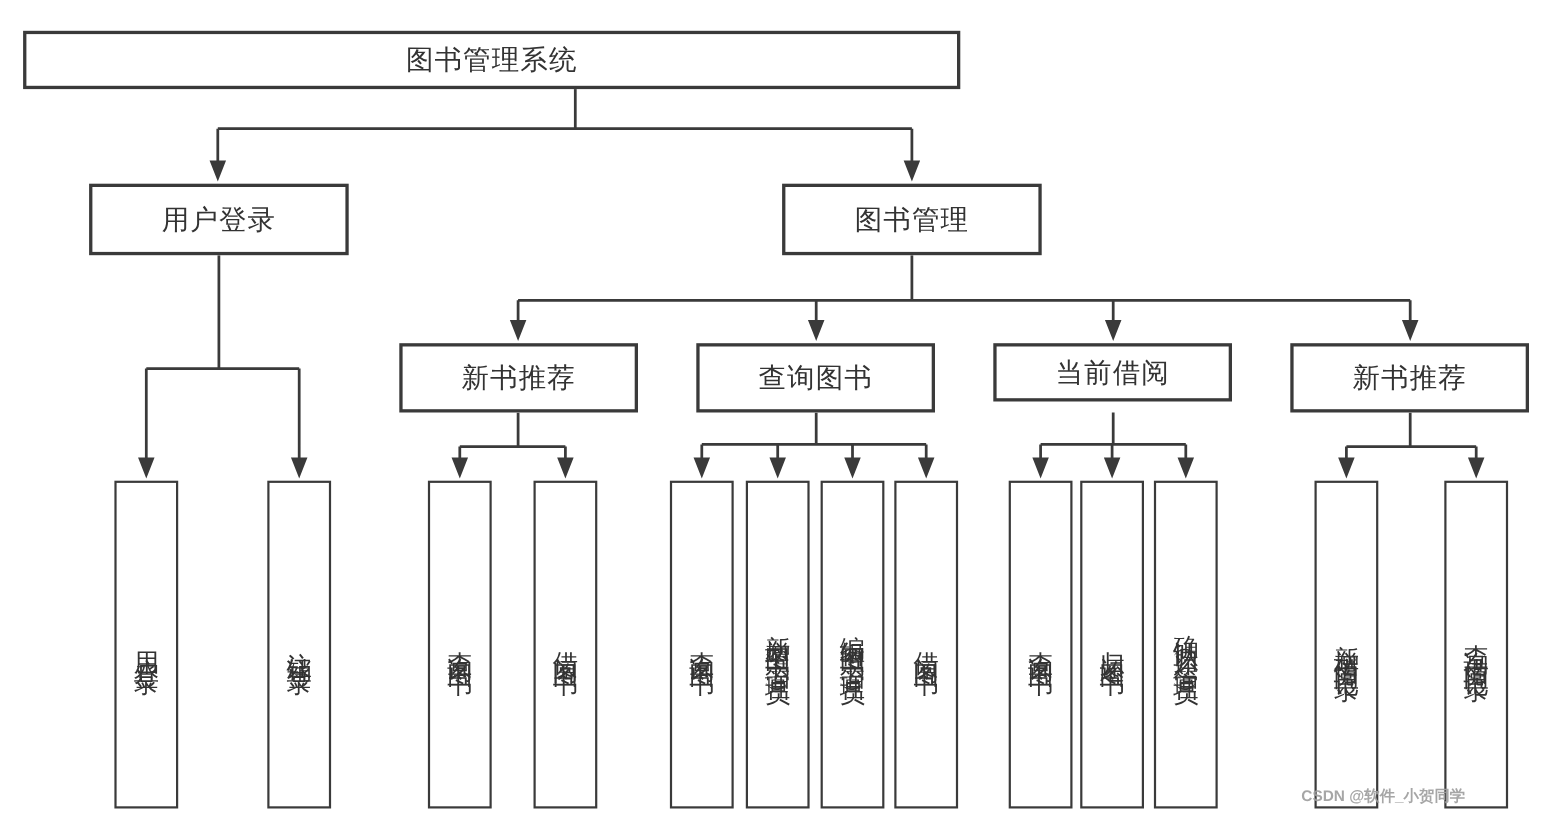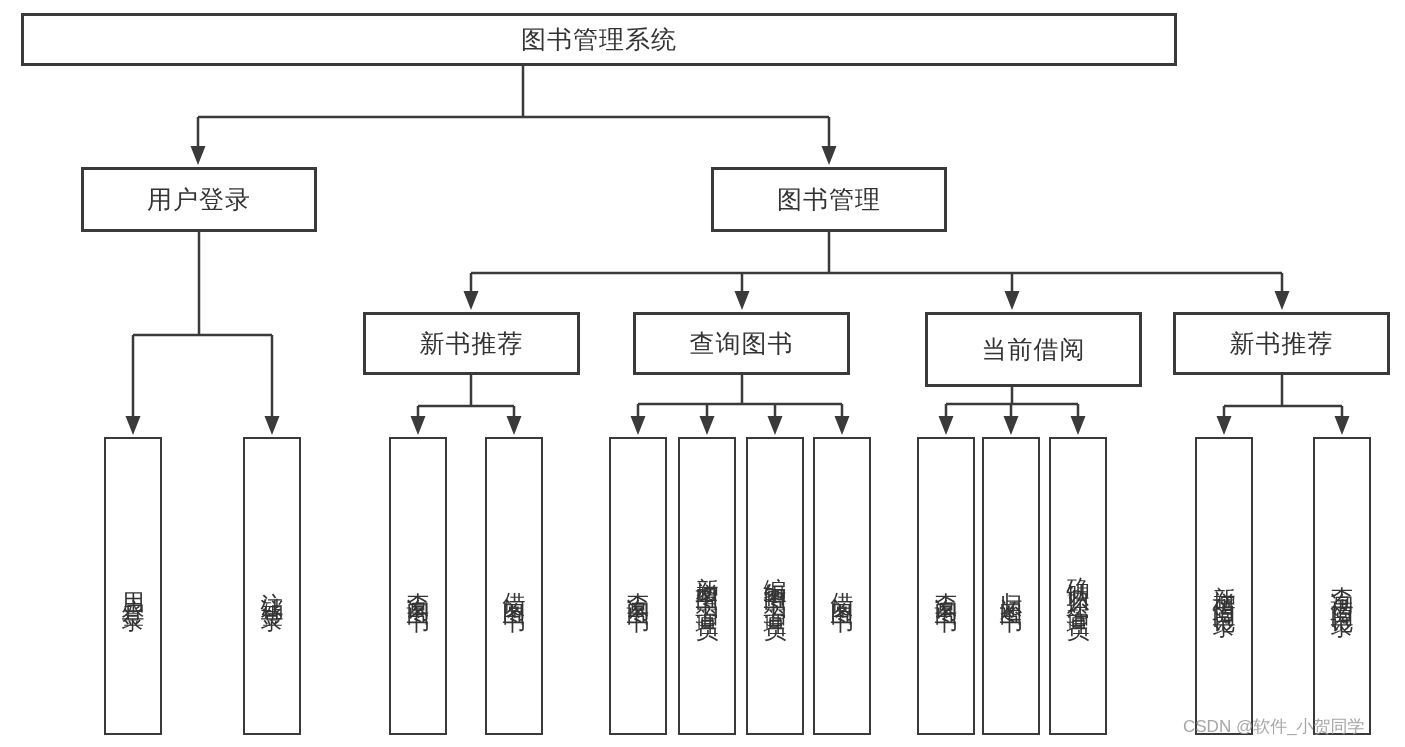--- a/index.html
+++ b/index.html
@@ -56,24 +56,25 @@
     font-size: 23px;
     letter-spacing: 6px;
     line-height: 1;
     white-space: nowrap;
   }
   .watermark {
     position: absolute;
     left: 1183px;
     top: 715px;
     width: 222px;
-    font-size: 17px;
+    font-size: 14px;
     color: rgba(158, 158, 158, 0.92);
     white-space: nowrap;
     z-index: 5;
+    font-weight: bold;
   }
 </style>
 </head>
 <body>
 
 <div class="canvas">
 
   <svg class="connectors" viewBox="0 0 1405 747" xmlns="http://www.w3.org/2000/svg">
     <path fill="none" stroke="#3a3a3a" stroke-width="2.5" d="M523,66 V117 M198,117 H829 M198,117 V150 M829,117 V150
          M199,232 V335 M133,335 H272 M133,335 V420 M272,335 V420
@@ -96,38 +97,38 @@
          M699.5,416 L714.5,416 L707,435 Z
          M767.5,416 L782.5,416 L775,435 Z
          M834.5,416 L849.5,416 L842,435 Z
          M938.5,416 L953.5,416 L946,435 Z
          M1003.5,416 L1018.5,416 L1011,435 Z
          M1070.5,416 L1085.5,416 L1078,435 Z
          M1216.5,416 L1231.5,416 L1224,435 Z
          M1334.5,416 L1349.5,416 L1342,435 Z"></path>
   </svg>
 
-  <div class="hbox" style="left:21px; top:13px; width:1156px; height:53px">
+  <div class="hbox" style="left:21px; top:28px; width:852px; height:53px">
     <span>图书管理系统</span>
   </div>
 
   <div class="hbox" style="left:81px; top:167px; width:236px; height:65px">
     <span>用户登录</span>
   </div>
   <div class="hbox" style="left:711px; top:167px; width:236px; height:65px">
     <span>图书管理</span>
   </div>
 
   <div class="hbox" style="left:363px; top:312px; width:217px; height:63px">
     <span>新书推荐</span>
   </div>
   <div class="hbox" style="left:633px; top:312px; width:217px; height:63px">
     <span>查询图书</span>
   </div>
-  <div class="hbox" style="left:925px; top:312px; width:217px; height:75px">
+  <div class="hbox" style="left:903px; top:312px; width:217px; height:53px">
     <span>当前借阅</span>
   </div>
   <div class="hbox" style="left:1173px; top:312px; width:217px; height:63px">
     <span>新书推荐</span>
   </div>
 
   <div class="vbox" style="left:104px">
     <span>用户登录</span>
   </div>
   <div class="vbox" style="left:243px">

